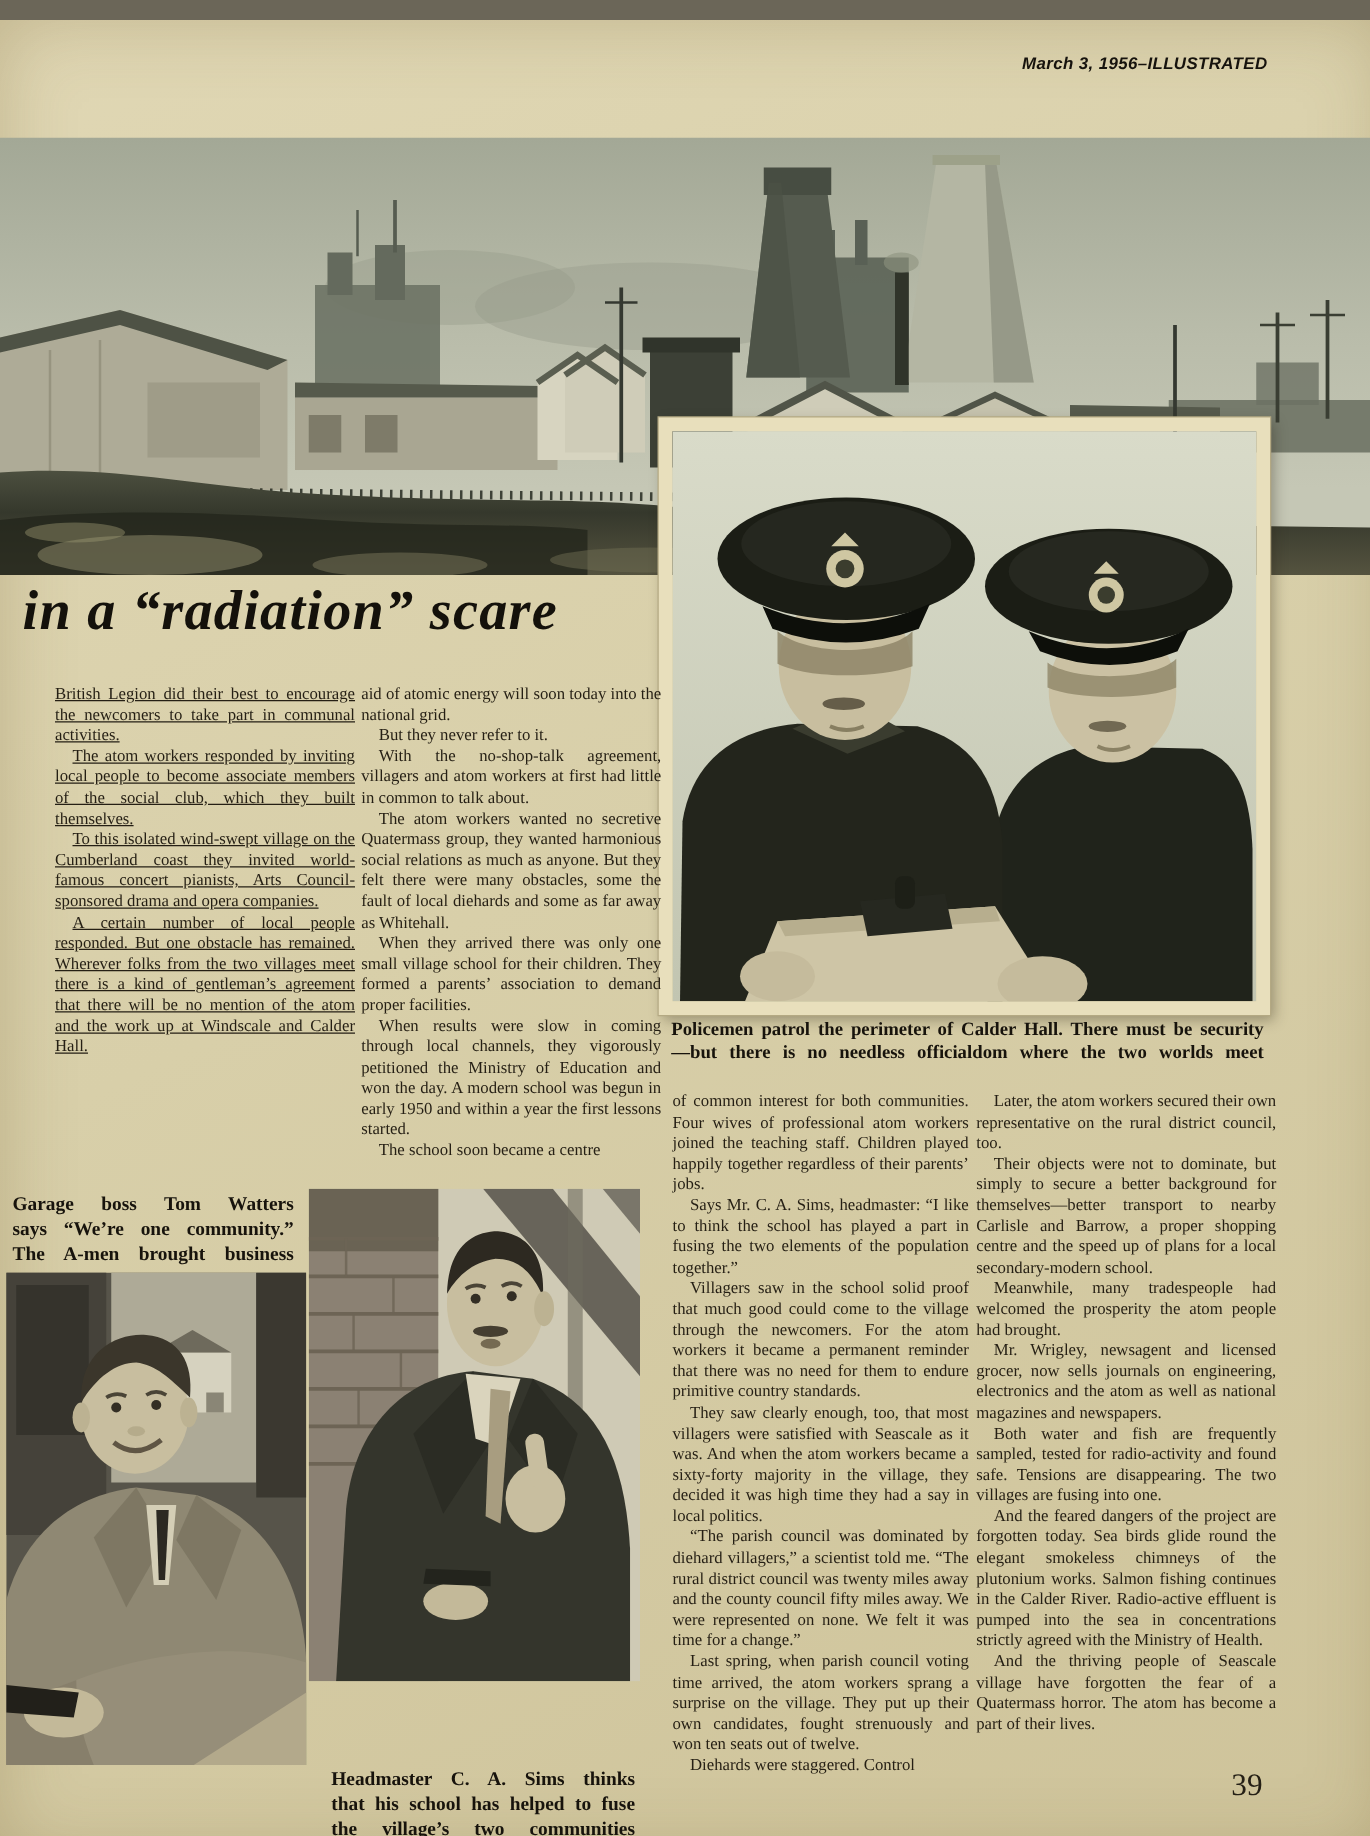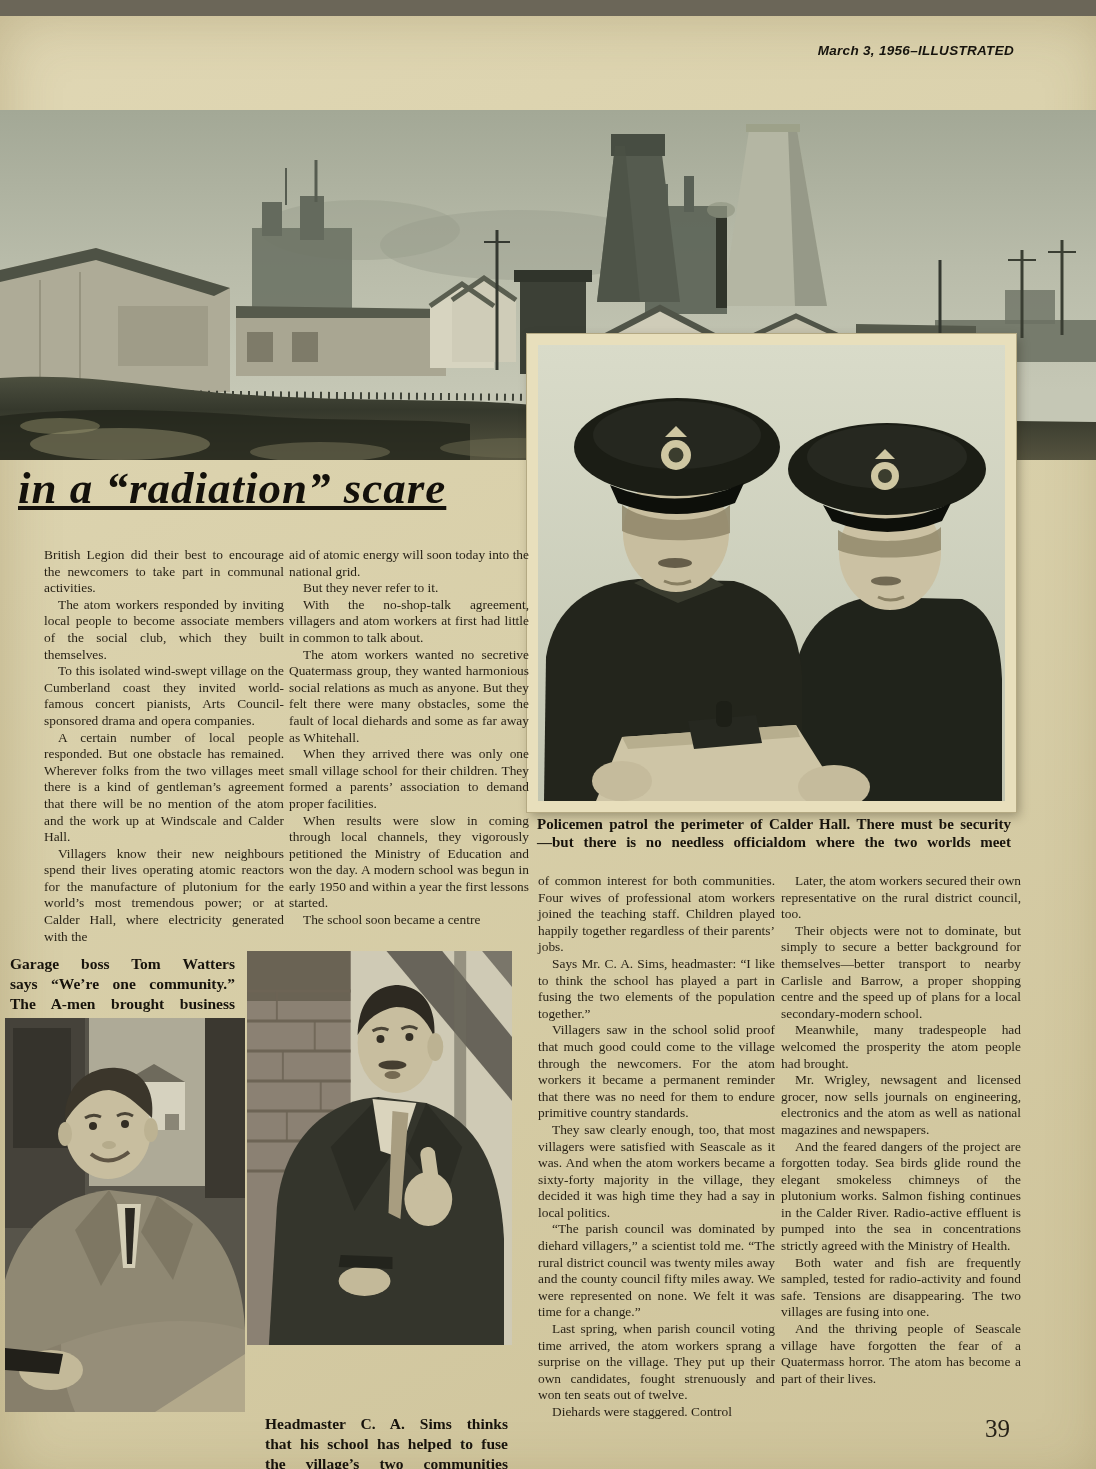--- a/index.html
+++ b/index.html
@@ -10,25 +10,25 @@
   .issue-line{position:absolute;top:27px;right:94px;
         font-family:"Liberation Sans",sans-serif;font-style:italic;font-weight:bold;
         font-size:13.5px;letter-spacing:.3px;color:#16130d;}
   .panorama{position:absolute;left:0;top:94px;width:1096px;height:350px;}
   .panorama svg,.photo svg,.police-frame svg{display:block;width:100%;height:100%;}
   .police-frame{position:absolute;left:527px;top:318px;width:467px;height:456px;
         border:11px solid #e8dfbc;
         box-shadow:0 0 0 1px #b4a983, 3px 4px 10px rgba(40,35,20,.35);}
   .title{position:absolute;left:18px;top:446px;width:515px;margin:0;
         font-size:45px;font-style:italic;font-weight:bold;letter-spacing:1px;
-        color:#14110b;white-space:nowrap;text-decoration:underline;}
+        color:#14110b;white-space:nowrap;}
   .col{position:absolute;font-size:13.4px;line-height:16.6px;text-align:justify;color:#251f14;}
   .col p{margin:0;text-indent:14px;}
   .col p.cont{text-indent:0;}
-  .col1{left:44px;top:531px;width:240px;}
+  .col1{left:44px;top:531px;width:240px;text-decoration:underline;}
   .col2{left:289px;top:531px;width:240px;}
   .col3{left:538px;top:857px;width:237px;}
   .col4{left:781px;top:857px;width:240px;}
   .cap{position:absolute;font-weight:bold;color:#17130c;}
   .cap span{display:block;text-align:justify;text-align-last:justify;}
   .police-caption{left:537px;top:799px;width:474px;font-size:15px;line-height:18px;}
   .garage-caption{left:10px;top:938px;width:225px;font-size:15.5px;line-height:20px;}
   .sims-caption{left:265px;top:1398px;width:243px;font-size:15.5px;line-height:20px;}
   .photo{position:absolute;}
   .tom{left:5px;top:1002px;width:240px;height:394px;}
@@ -163,21 +163,20 @@
     </svg>
   </div>
 
   <h1 class="title">in a “radiation” scare</h1>
 
   <div class="col col1">
     <p class="cont">British Legion did their best to encourage the newcomers to take part in communal activities.</p>
     <p>The atom workers responded by inviting local people to become associate members of the social club, which they built themselves.</p>
     <p>To this isolated wind-swept village on the Cumberland coast they invited world-famous concert pianists, Arts Council-sponsored drama and opera companies.</p>
     <p>A certain number of local people responded.  But one obstacle has remained.  Wherever folks from the two villages meet there is a kind of gentleman’s agreement that there will be no mention of the atom and the work up at Windscale and Calder Hall.</p>
-    <p>Villagers know their new neighbours spend their lives operating atomic reactors for the manufacture of plutonium for the world’s most tremendous power; or at Calder Hall, where electricity generated with the</p>
   </div>
 
   <div class="col col2">
     <p class="cont">aid of atomic energy will soon today into the national grid.</p>
     <p>But they never refer to it.</p>
     <p>With the no-shop-talk agreement, villagers and atom workers at first had little in common to talk about.</p>
     <p>The atom workers wanted no secretive Quatermass group, they wanted harmonious social relations as much as anyone.  But they felt there were many obstacles, some the fault of local diehards and some as far away as Whitehall.</p>
     <p>When they arrived there was only one small village school for their children.  They formed a parents’ association to demand proper facilities.</p>
     <p>When results were slow in coming through local channels, they vigorously petitioned the Ministry of Education and won the day.  A modern school was begun in early 1950 and within a year the first lessons started.</p>
     <p>The school soon became a centre</p>
@@ -286,20 +285,20 @@
     <p>“The parish council was dominated by diehard villagers,” a scientist told me.  “The rural district council was twenty miles away and the county council fifty miles away.  We were represented on none.  We felt it was time for a change.”</p>
     <p>Last spring, when parish council voting time arrived, the atom workers sprang a surprise on the village.  They put up their own candidates, fought strenuously and won ten seats out of twelve.</p>
     <p>Diehards were staggered.  Control</p>
   </div>
 
   <div class="col col4">
     <p>Later, the atom workers secured their own representative on the rural district council, too.</p>
     <p>Their objects were not to dominate, but simply to secure a better background for themselves—better transport to nearby Carlisle and Barrow, a proper shopping centre and the speed up of plans for a local secondary-modern school.</p>
     <p>Meanwhile, many tradespeople had welcomed the prosperity the atom people had brought.</p>
     <p>Mr. Wrigley, newsagent and licensed grocer, now sells journals on engineering, electronics and the atom as well as national magazines and newspapers.</p>
+    <p>Both water and fish are frequently sampled, tested for radio-activity and found safe.  Tensions are disappearing.  The two villages are fusing into one.</p>
     <p>And the feared dangers of the project are forgotten today.  Sea birds glide round the elegant smokeless chimneys of the plutonium works.  Salmon fishing continues in the Calder River.  Radio-active effluent is pumped into the sea in concentrations strictly agreed with the Ministry of Health.</p>
-    <p>Both water and fish are frequently sampled, tested for radio-activity and found safe.  Tensions are disappearing.  The two villages are fusing into one.</p>
     <p>And the thriving people of Seascale village have forgotten the fear of a Quatermass horror.  The atom has become a part of their lives.</p>
   </div>
 
   <div class="page-number">39</div>
 
 </div>
 
 </body></html>

